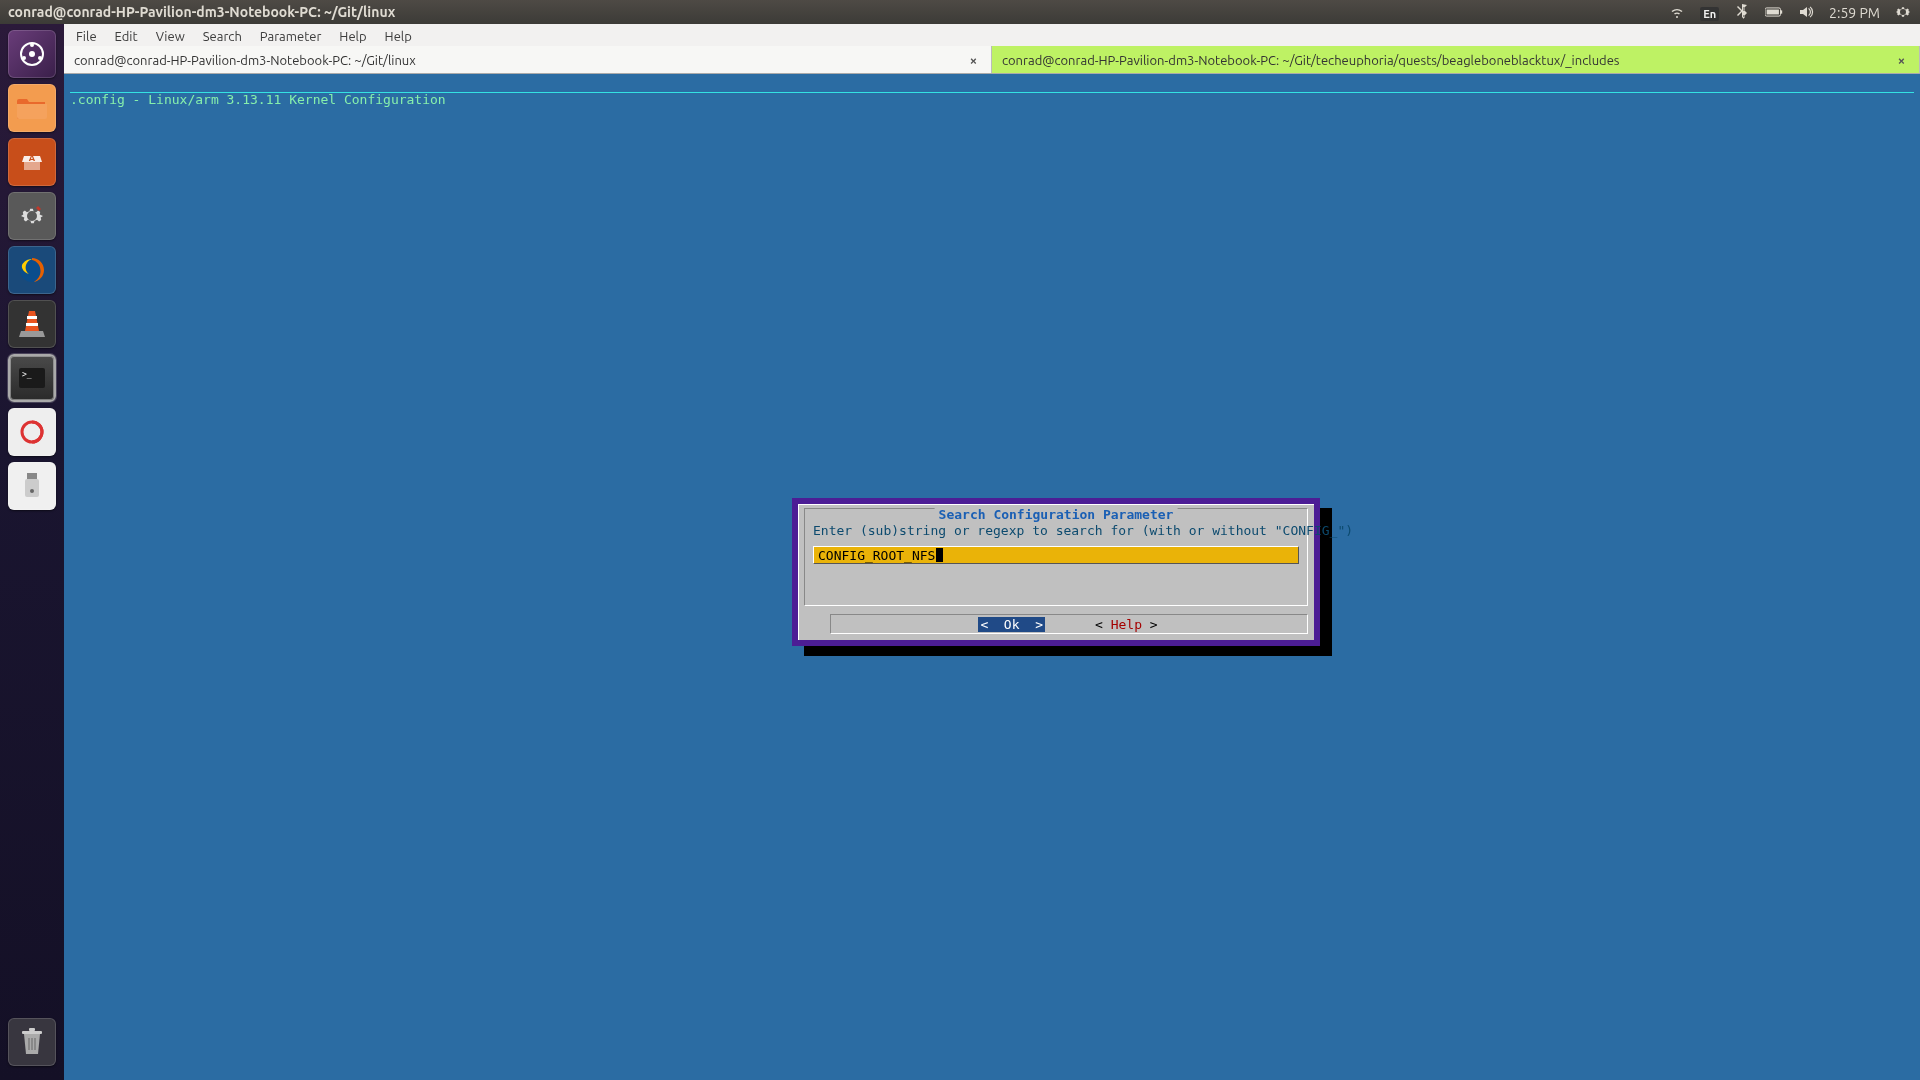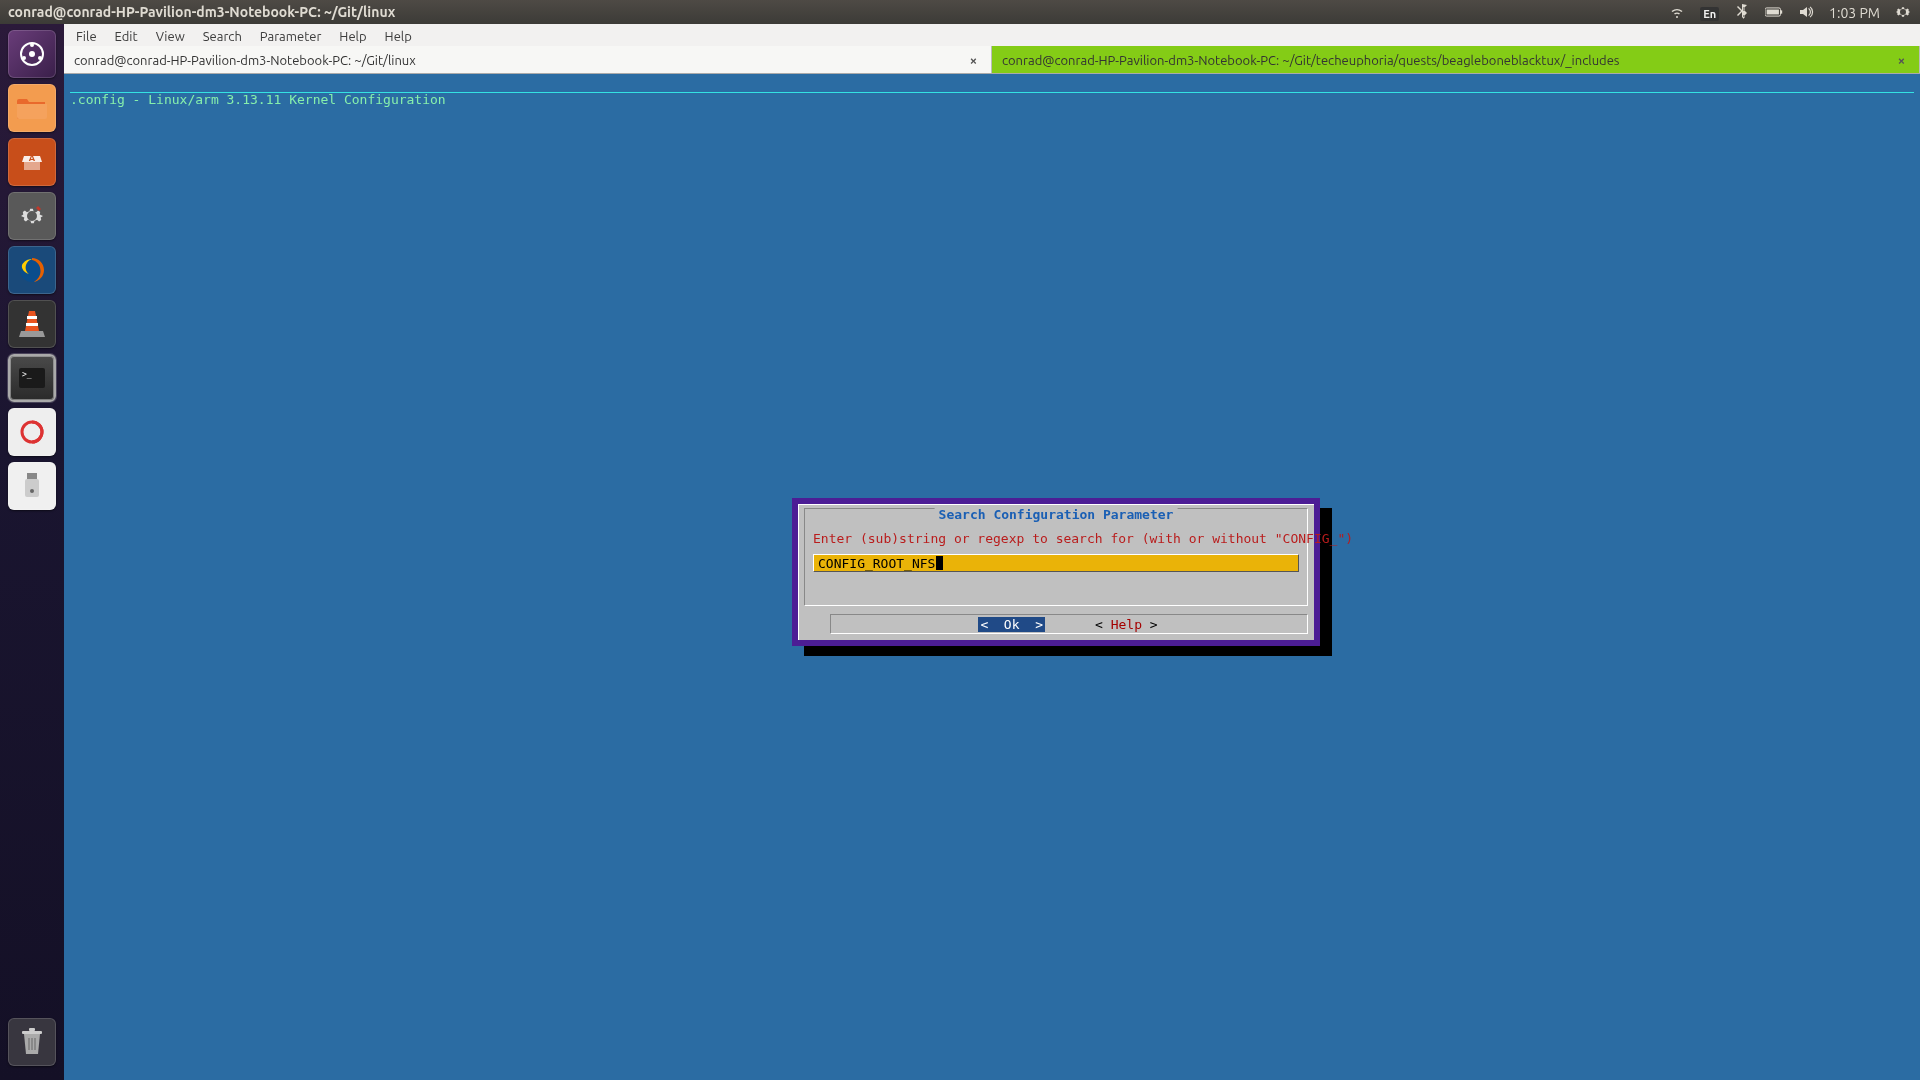--- a/index.html
+++ b/index.html
@@ -84,21 +84,21 @@
       display: flex;
       align-items: stretch;
       font-size: 13px;
       border-bottom: 1px solid #aaa;
     }
     .tab {
       flex: 1;
       display: flex;
       align-items: center;
       padding: 0 10px;
-      background: #84cc16;
+      background: #bef264;
       border-right: 1px solid #bbb;
       position: relative;
       color: #333;
     }
     .tab.active {
       background: #f7f7f5;
     }
     .tab .close-x {
       font-weight: bold;
       color: #555;
@@ -203,23 +203,23 @@
       top: -2px;
       left: 50%;
       transform: translateX(-50%);
       background: #c0c0c0;
       padding: 0 4px;
       color: #1a5fb4;
       font-weight: bold;
       white-space: nowrap;
     }
     .dialog-prompt {
-      color: #b91c1c;
+      color: #0c4a6e;
       white-space: nowrap;
-      margin-top: 16px;
+      margin-top: 8px;
       margin-bottom: 8px;
     }
     .dialog-input-wrap {
       border-left: 1px solid #fff;
       border-top: 1px solid #fff;
       border-right: 1px solid #555;
       border-bottom: 1px solid #555;
       background: #eab308;
       padding: 1px 4px;
       display: flex;
@@ -290,21 +290,21 @@
           <rect x="0" y="1" width="19" height="10" rx="2" fill="none" stroke="#dfdbd2" stroke-width="1.2"></rect>
           <rect x="2" y="3" width="15" height="6" fill="#dfdbd2"></rect>
           <rect x="19" y="4" width="2" height="4" fill="#dfdbd2"></rect>
         </svg>
     </span>
     <span class="indicator-icon">
       <svg width="16" height="16" viewBox="0 0 16 16">
           <path d="M2 6v4h3l4 3V3L5 6zM11 4a5 5 0 010 8l-.8-.8a4 4 0 000-6.4zM12.5 2.5a7 7 0 010 11l-.8-.8a6 6 0 000-9.4z" fill="#dfdbd2"></path>
         </svg>
     </span>
-    <span>1:03 PM</span>
+    <span>2:59 PM</span>
     <span class="indicator-icon">
       <svg width="16" height="16" viewBox="0 0 16 16">
           <path d="M8 5a3 3 0 100 6 3 3 0 000-6zm7 3l-1.5.9.3 1.7-1.4 1-1.3-1.1-1.6.6-.5 1.7H7l-.5-1.7-1.6-.6-1.3 1.1-1.4-1 .3-1.7L1 8l1.5-.9-.3-1.7 1.4-1 1.3 1.1 1.6-.6L7 3.2h2l.5 1.7 1.6.6 1.3-1.1 1.4 1-.3 1.7z" fill="#dfdbd2"></path>
         </svg>
     </span>
   </div>
 </div>
 
 <div class="launcher">
   <div class="licon" style="background:linear-gradient(135deg,#6a3d7a,#3a1f4a)">

